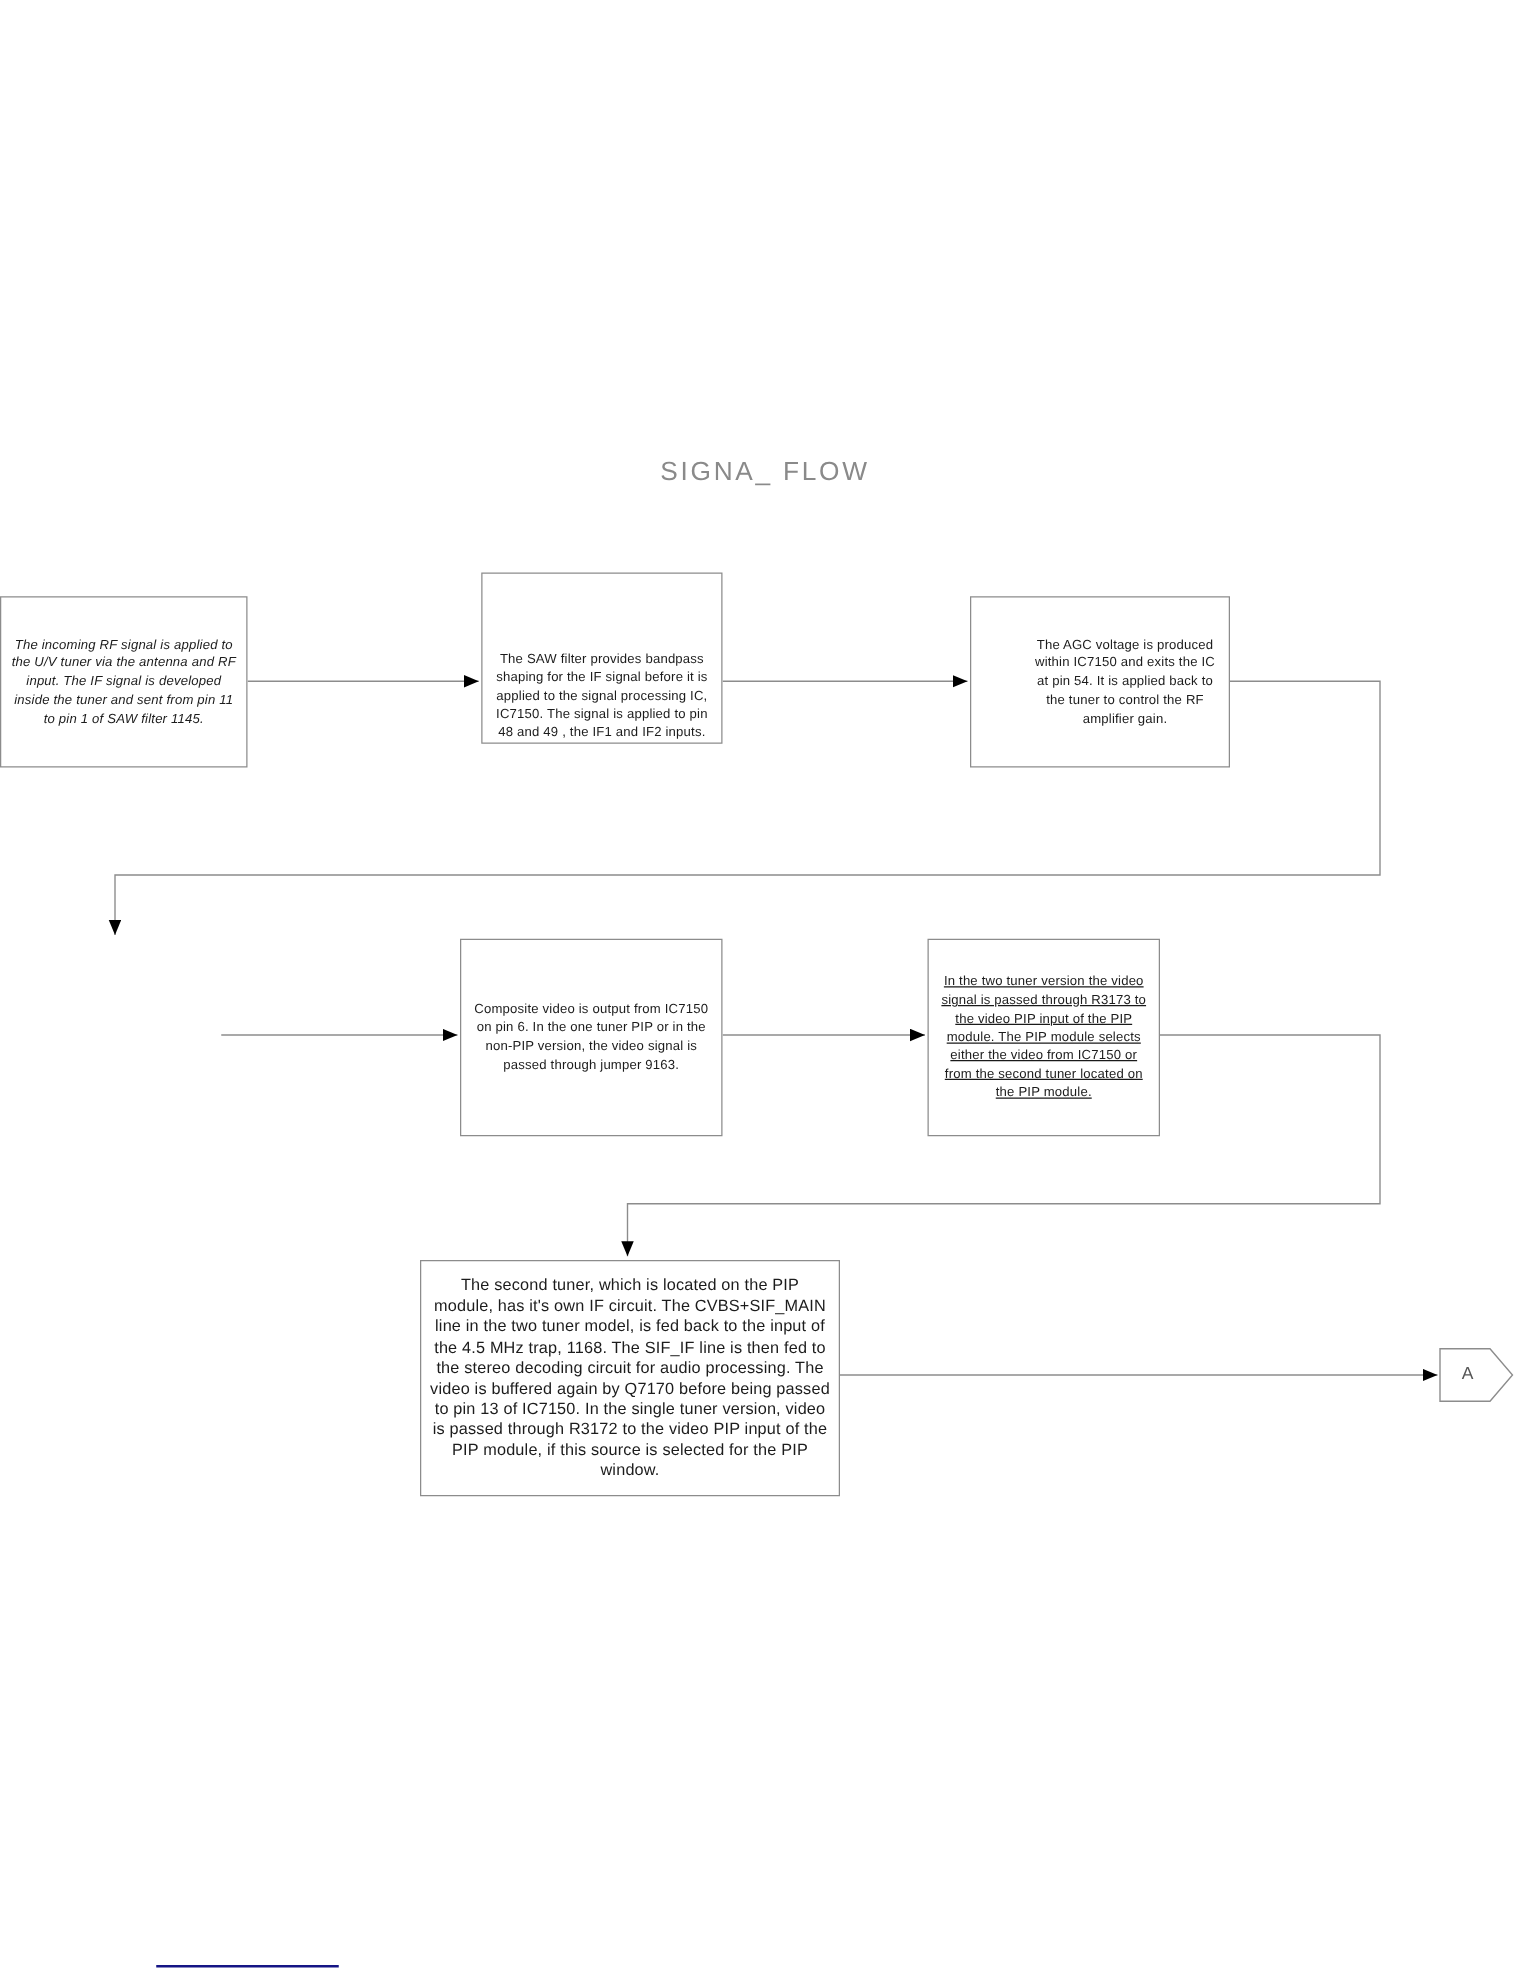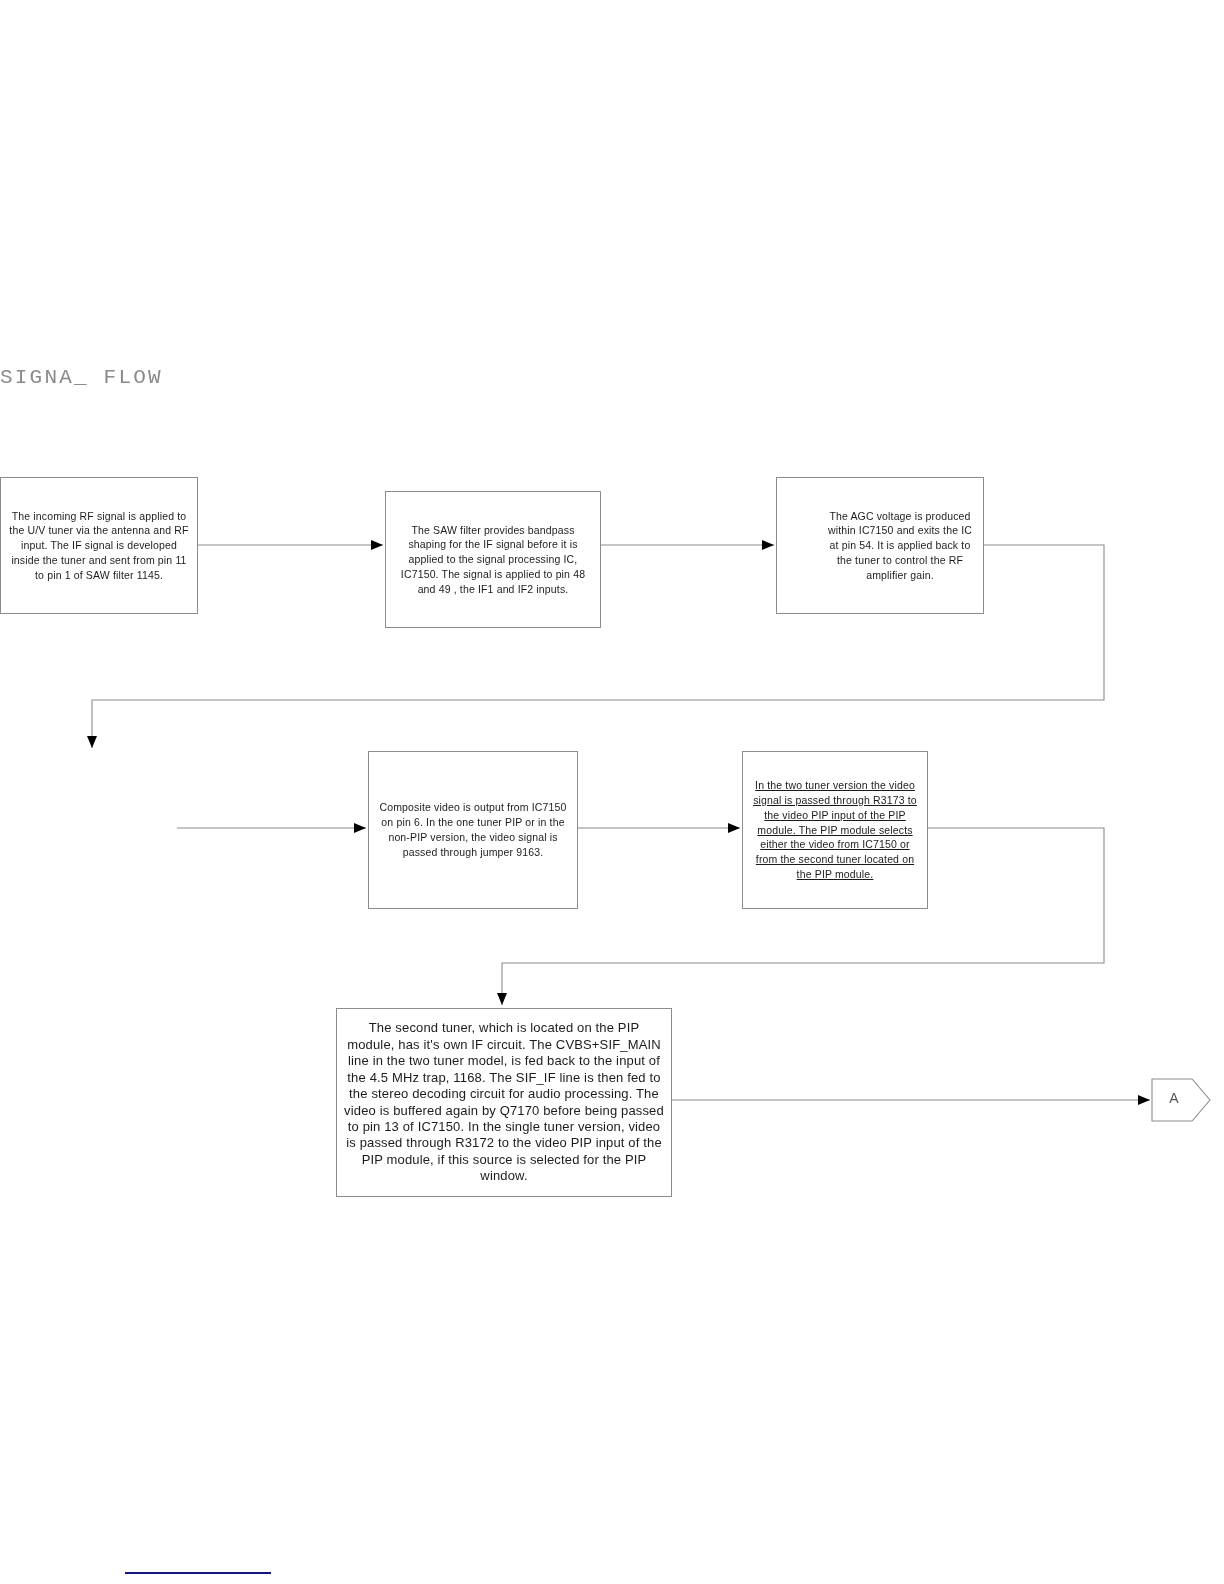--- a/index.html
+++ b/index.html
@@ -24,25 +24,26 @@
     width: 1224px;
     height: 1584px;
   }
 
   
   .diagram-title {
     position: absolute;
     left: 0;
     top: 366px;
     width: 1224px;
+    text-align: center;
     font-size: 21px;
     letter-spacing: 2.2px;
     color: #8a8a8a;
     font-weight: 400;
-    font-family: Liberation Mono, monospace;
+    font-family: Liberation Sans, sans-serif;
     white-space: pre;
   }
 
   
   .proc-box {
     position: absolute;
     box-sizing: border-box;
     border: 1px solid #8c8c8c;
     background: #ffffff;
     display: flex;
@@ -56,22 +57,22 @@
     box-sizing: border-box;
     text-align: center;
     font-size: 10.5px;
     line-height: 14.8px;
     color: #1c1c1c;
     letter-spacing: 0.15px;
     font-family: "Liberation Sans", sans-serif;
   }
 
   
-  #box-rf       { left: 0px;   top: 477px;  width: 198px; height: 137px; }
-  #box-saw      { left: 385px; top: 491px;  width: 216px; height: 137px; }
+  #box-rf       { left: 0px;   top: 477px;  width: 198px; height: 137px; font-style: italic; }
+  #box-saw      { left: 385px; top: 458px;  width: 193px; height: 137px; align-items: flex-end; }
   #box-agc      { left: 776px; top: 477px;  width: 208px; height: 137px; padding-left: 40px; }
   #box-aft      { left: 2px;   top: 751px;  width: 175px; height: 158px; }
   #box-video    { left: 368px; top: 751px;  width: 210px; height: 158px; }
   #box-pip      { left: 742px; top: 751px;  width: 186px; height: 158px; text-decoration: underline; }
   #box-second   { left: 336px; top: 1008px; width: 336px; height: 189px; }
 
   #box-second .box-text { font-size: 13px; line-height: 16.4px; }
 
   
   .offpage-ref {

